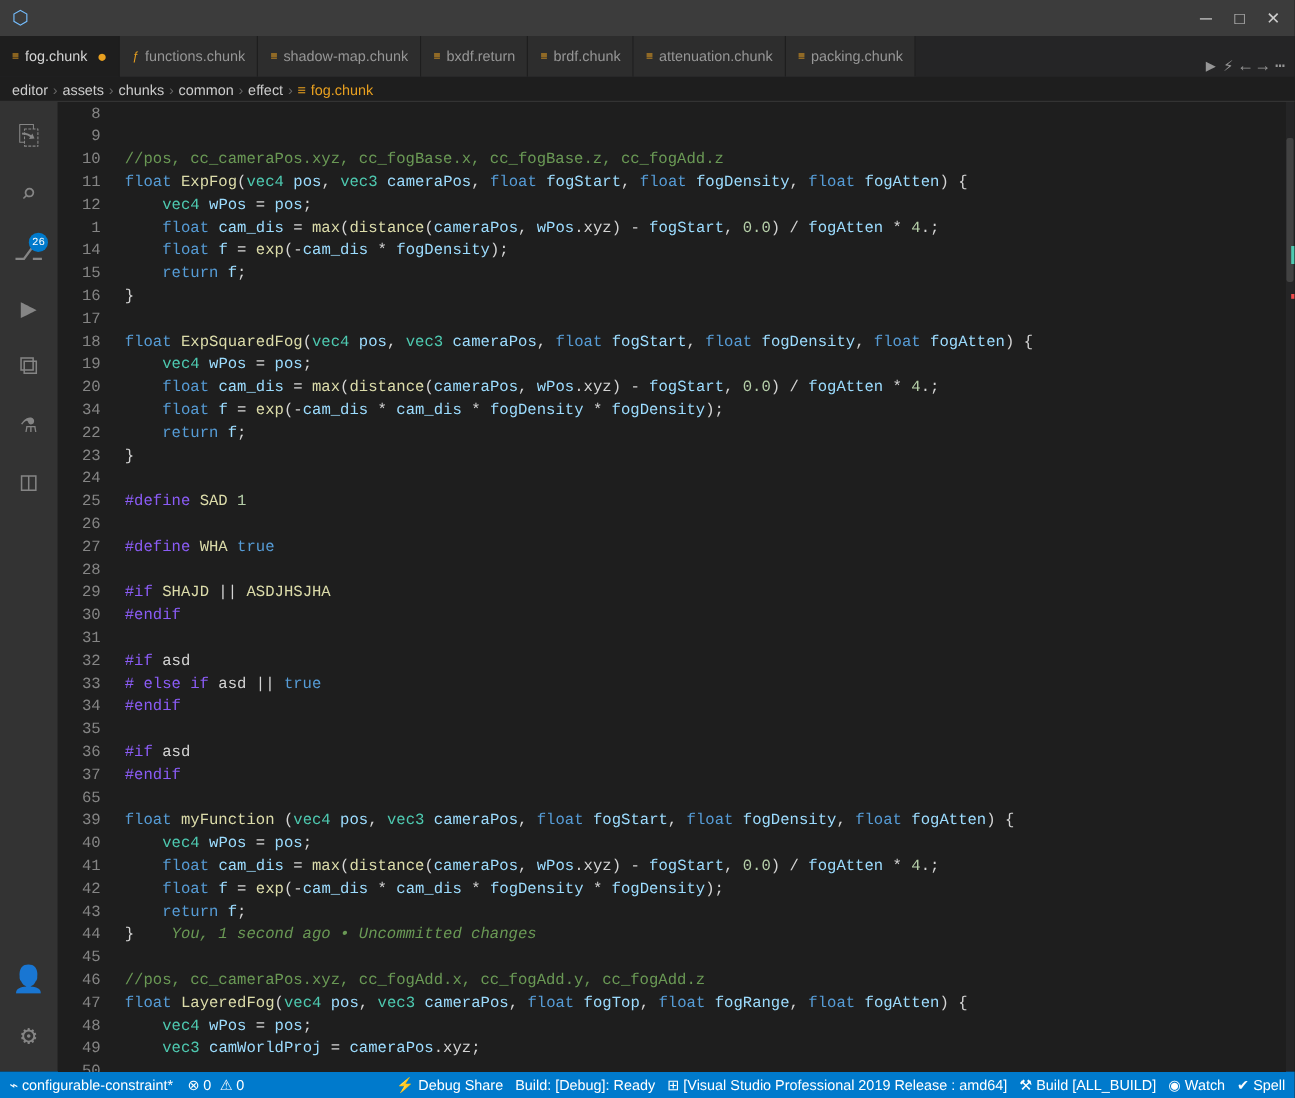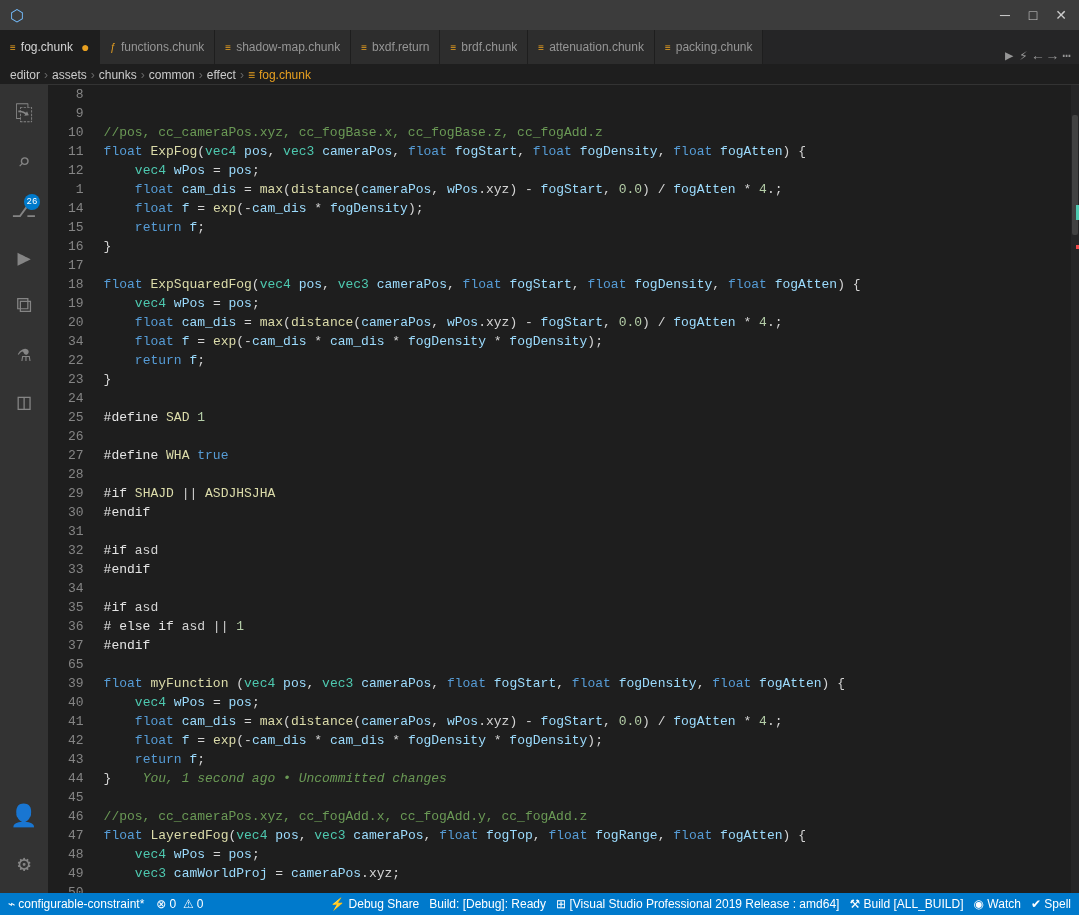--- a/index.html
+++ b/index.html
@@ -224,21 +224,21 @@
       font-size: 13px;
     }
 
     
     .kw { color: #569cd6; text-align: center; }
     .type { color: #4ec9b0; }
     .fn { color: #dcdcaa; }
     .param { color: #9cdcfe; }
     .num { color: #b5cea8; }
     .comment { color: #6a9955; }
-    .macro { color: #e5e5e5; }
+    .macro { color: #8b5cf6; }
     .macro-val { color: #dcdcaa; }
     .plain { color: #d4d4d4; }
 
     
     #status-bar {
       background: #007acc;
       height: 22px;
       display: flex;
       align-items: center;
       padding: 0 8px;
@@ -440,24 +440,24 @@
             <div class="code-line">}</div>
             <div class="code-line">&nbsp;</div>
             <div class="code-line"><span class="macro">#define</span> <span class="macro-val">SAD</span> <span class="num">1</span></div>
             <div class="code-line">&nbsp;</div>
             <div class="code-line"><span class="macro">#define</span> <span class="macro-val">WHA</span> <span class="kw">true</span></div>
             <div class="code-line">&nbsp;</div>
             <div class="code-line"><span class="macro">#if</span> <span class="macro-val">SHAJD</span> || <span class="macro-val">ASDJHSJHA</span></div>
             <div class="code-line"><span class="macro">#endif</span></div>
             <div class="code-line">&nbsp;</div>
             <div class="code-line"><span class="macro">#if</span> asd</div>
+            <div class="code-line"><span class="macro"># else if</span> asd || <span class="kw">true</span></div>
             <div class="code-line"><span class="macro">#endif</span></div>
             <div class="code-line">&nbsp;</div>
             <div class="code-line"><span class="macro">#if</span> asd</div>
-            <div class="code-line"><span class="macro"># else if</span> asd || <span class="num">1</span></div>
             <div class="code-line"><span class="macro">#endif</span></div>
             <div class="code-line">&nbsp;</div>
             <div class="code-line"><span class="kw">float</span> <span class="fn">myFunction</span> (<span class="kw"><span class="type">vec4</span></span> <span class="param">pos</span>, <span class="kw"><span class="type">vec3</span></span> <span class="param">cameraPos</span>, <span class="kw">float</span> <span class="param">fogStart</span>, <span class="kw">float</span> <span class="param">fogDensity</span>, <span class="kw">float</span> <span class="param">fogAtten</span>) {</div>
             <div class="code-line">    <span class="kw"><span class="type">vec4</span></span> <span class="param">wPos</span> = <span class="param">pos</span>;</div>
             <div class="code-line">    <span class="kw">float</span> <span class="param">cam_dis</span> = <span class="fn">max</span>(<span class="fn">distance</span>(<span class="param">cameraPos</span>, <span class="param">wPos</span>.xyz) - <span class="param">fogStart</span>, <span class="num">0.0</span>) / <span class="param">fogAtten</span> * <span class="num">4</span>.;</div>
             <div class="code-line">    <span class="kw">float</span> <span class="param">f</span> = <span class="fn">exp</span>(-<span class="param">cam_dis</span> * <span class="param">cam_dis</span> * <span class="param">fogDensity</span> * <span class="param">fogDensity</span>);</div>
             <div class="code-line">    <span class="kw">return</span> <span class="param">f</span>;</div>
             <div class="code-line"><span class="plain">}</span><span style="color:#6a9955;font-style:italic">    You, 1 second ago • Uncommitted changes</span></div>
             <div class="code-line">&nbsp;</div>
             <div class="code-line"><span class="comment">//pos, cc_cameraPos.xyz, cc_fogAdd.x, cc_fogAdd.y, cc_fogAdd.z</span></div>

